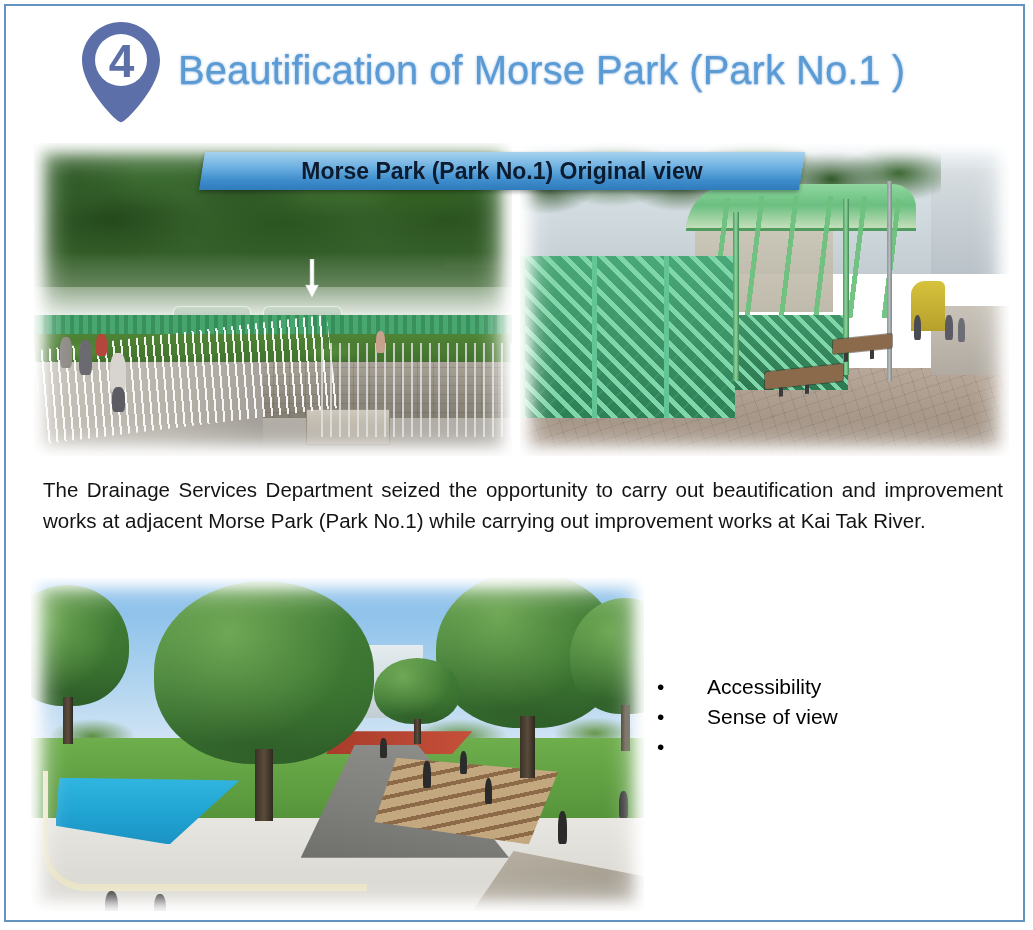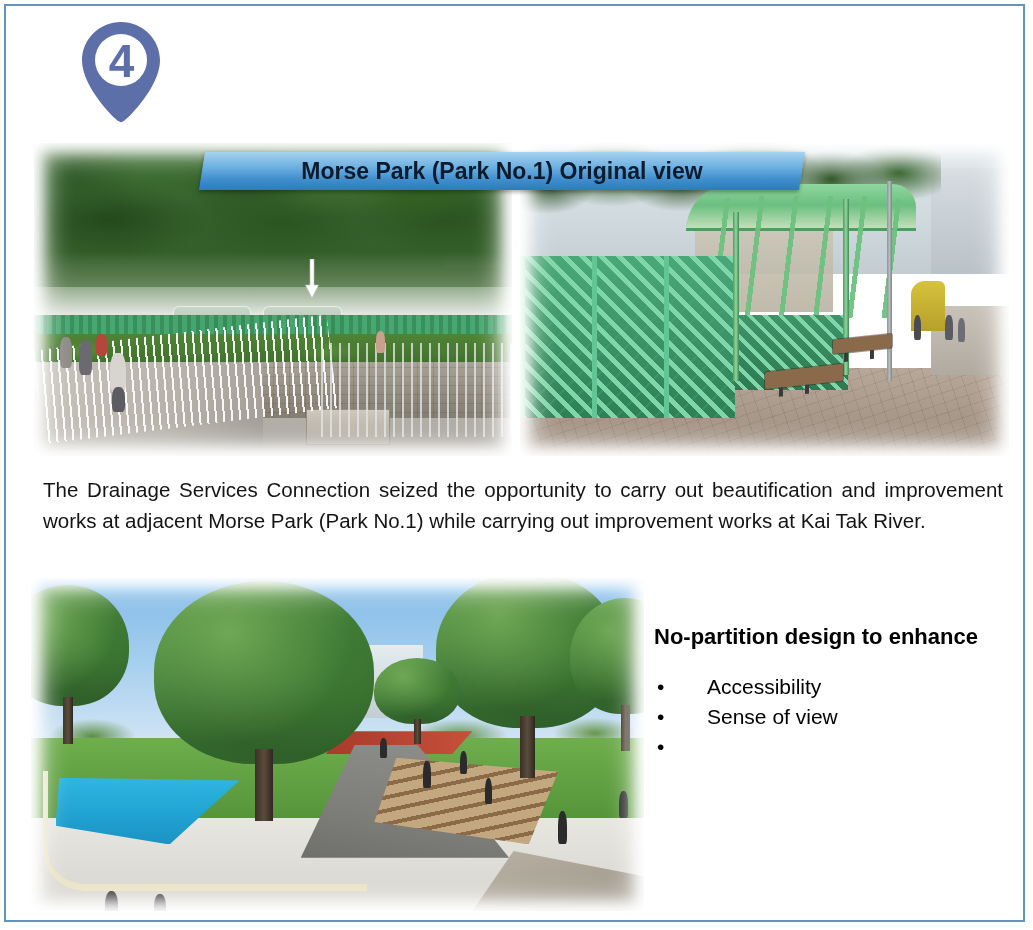--- a/index.html
+++ b/index.html
@@ -265,20 +265,21 @@
   <div class="header">
 
     <div class="pin">
       <svg viewBox="0 0 82 104" xmlns="http://www.w3.org/2000/svg">
         <path d="M41 2 C19.5 2 2 19.2 2 40.4 C2 66 33 98 39.2 101.6 a3.4 3.4 0 0 0 3.6 0 C49 98 80 66 80 40.4 C80 19.2 62.5 2 41 2 Z" fill="#5c6fa8"></path>
         <circle cx="41" cy="40" r="26" fill="#ffffff"></circle>
       </svg>
       <div class="pin-number">4</div>
     </div>
 
+    <div class="title">Beautification of Morse Park (Park No.1 )</div>
   </div>
 
   <div class="photo" id="photo-left">
     <div class="inner">
       <div class="lp-sky"></div>
       <div class="lp-bldg"></div>
       <div class="lp-canopy"></div>
       <div class="lp-shelter lp-s1"></div>
       <div class="lp-shelter lp-s2"></div>
       <div class="lp-fence"></div>
@@ -337,21 +338,21 @@
       <div class="lp-person" style="left:87%;top:55%;width:1.6%;height:8%;background:#5a5a64;border-radius:40% 40% 20% 20%;"></div>
       <div class="lp-person" style="left:89.5%;top:56%;width:1.5%;height:7.5%;background:#6d6d76;border-radius:40% 40% 20% 20%;"></div>
     </div>
     <div class="feather"></div>
   </div>
 
   <div class="banner">
     <div class="banner-label">Morse Park (Park No.1) Original view</div>
   </div>
 
-  <div class="paragraph">The Drainage Services Connection seized the opportunity  to carry out beautification and improvement works at adjacent Morse Park (Park No.1) while carrying out improvement works at Kai Tak River.</div>
+  <div class="paragraph">The Drainage Services Department seized the opportunity  to carry out beautification and improvement works at adjacent Morse Park (Park No.1) while carrying out improvement works at Kai Tak River.</div>
 
   <div class="photo" id="render">
     <div class="inner">
       <div class="rr-sky"></div>
       <div class="rr-bldg"></div>
       <div class="rr-far"></div>
       <div class="rr-lawn"></div>
       <div class="rr-plaza"></div>
       <div class="rr-red"></div>
       <div class="rr-pathmain"></div>
@@ -386,21 +387,20 @@
       <div class="rr-fig" style="left:64%;top:55%;width:1.2%;height:8%;"></div>
       <div class="rr-fig" style="left:70%;top:52%;width:1.1%;height:7%;"></div>
       <div class="rr-fig" style="left:57%;top:48%;width:1%;height:6%;"></div>
       <div class="rr-fig" style="left:74%;top:60%;width:1.2%;height:8%;"></div>
       <div class="rr-fig" style="left:12%;top:94%;width:2.2%;height:9%;"></div>
       <div class="rr-fig" style="left:20%;top:95%;width:2%;height:8%;"></div>
     </div>
     <div class="feather"></div>
   </div>
 
-  <div class="rt-heading">No-partition design to enhance</div>
 
   <ul class="rt-list">
     <li>
       <span class="bullet">•</span>
       <span>Accessibility</span>
     </li>
     <li>
       <span class="bullet">•</span>
       <span>Sense of view</span>
     </li>

